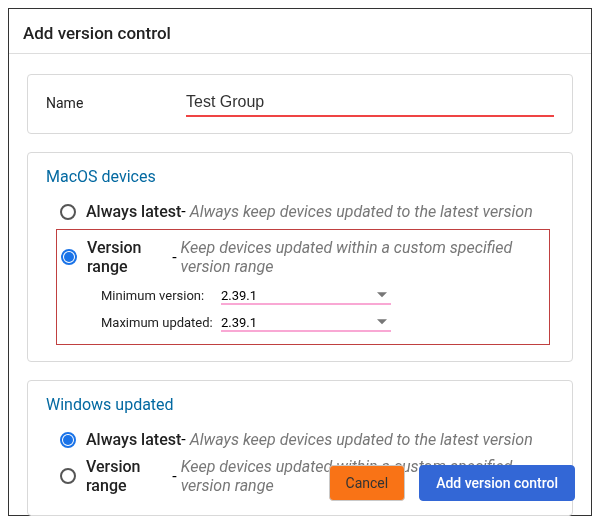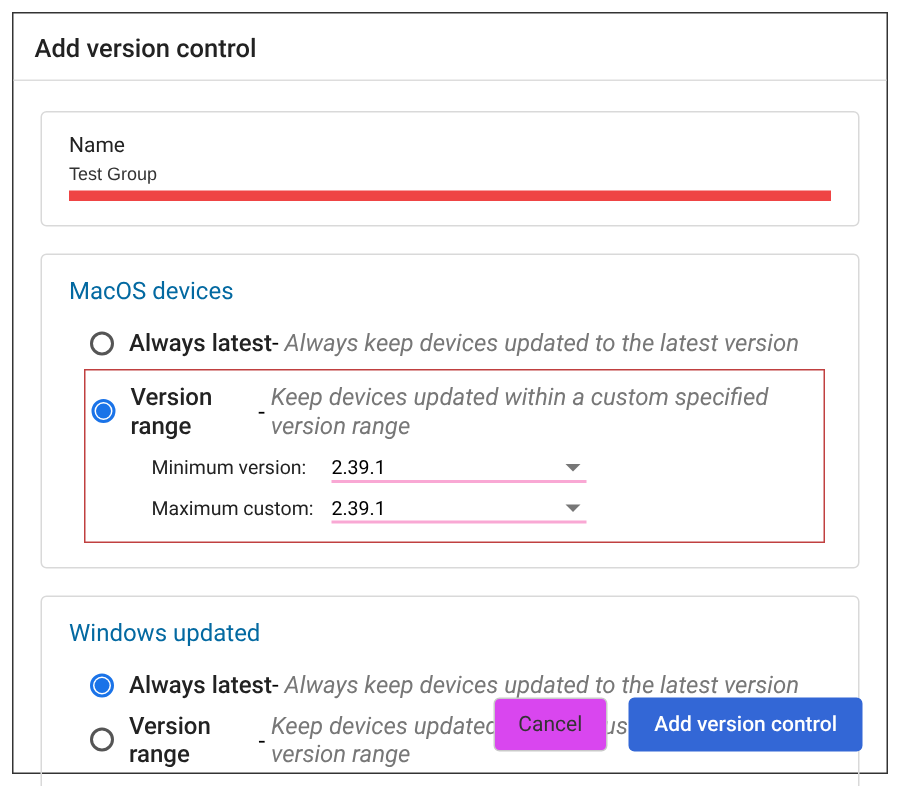--- a/index.html
+++ b/index.html
@@ -28,32 +28,32 @@
       padding: 20px 18px 0 18px;
     }
     .card {
       border: 1px solid #d9d9d9;
       border-radius: 4px;
       padding: 14px 18px 16px 18px;
       margin-bottom: 18px;
     }
     .name-row {
       display: flex;
-      flex-direction: column;
+      align-items: center;
     }
     .name-label {
       width: 140px;
       font-size: 14px;
       color: #222;
     }
     .name-input {
       flex: 1;
       border: none;
-      border-bottom: 7px solid #ef4444;
-      font-size: 12px;
+      border-bottom: 2px solid #ef4444;
+      font-size: 16px;
       padding: 4px 0 4px 0;
       outline: none;
       color: #333;
     }
     .section-title {
       font-size: 16px;
       color: #0369a1;
       margin-bottom: 12px;
     }
     .radio-row {
@@ -136,21 +136,21 @@
       gap: 14px;
     }
     .btn {
       font-size: 14px;
       padding: 9px 16px;
       border-radius: 4px;
       cursor: pointer;
       font-family: inherit;
     }
     .btn-secondary {
-      background: #d946ef;
+      background: #f97316;
       border: 1px solid #c9c9c9;
       color: #333;
     }
     .btn-primary {
       background: #3367d6;
       border: 1px solid #3367d6;
       color: #fff;
       font-weight: 500;
     }
   </style>
@@ -194,21 +194,21 @@
 
         <div class="version-row">
           <div class="version-label">Minimum version:</div>
           <div class="version-select">
             <span>2.39.1</span>
             <span class="caret-icon"></span>
           </div>
         </div>
 
         <div class="version-row">
-          <div class="version-label">Maximum custom:</div>
+          <div class="version-label">Maximum updated:</div>
           <div class="version-select">
             <span>2.39.1</span>
             <span class="caret-icon"></span>
           </div>
         </div>
       </div>
     </div>
 
     <div class="card">
       <div class="section-title">Windows updated</div>

